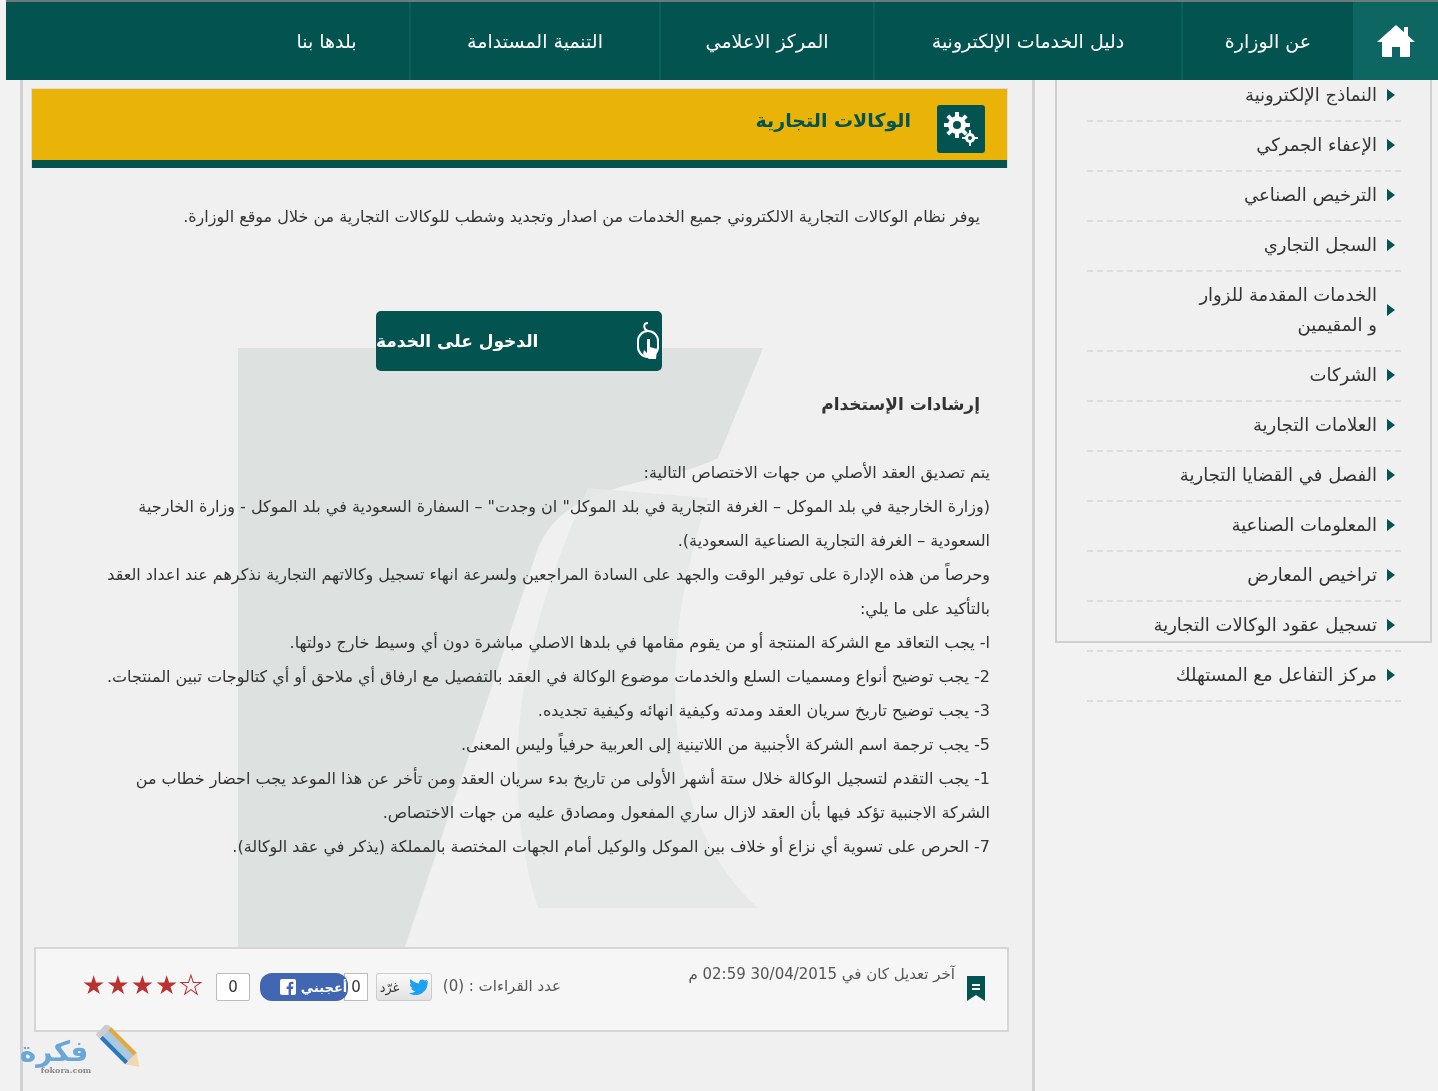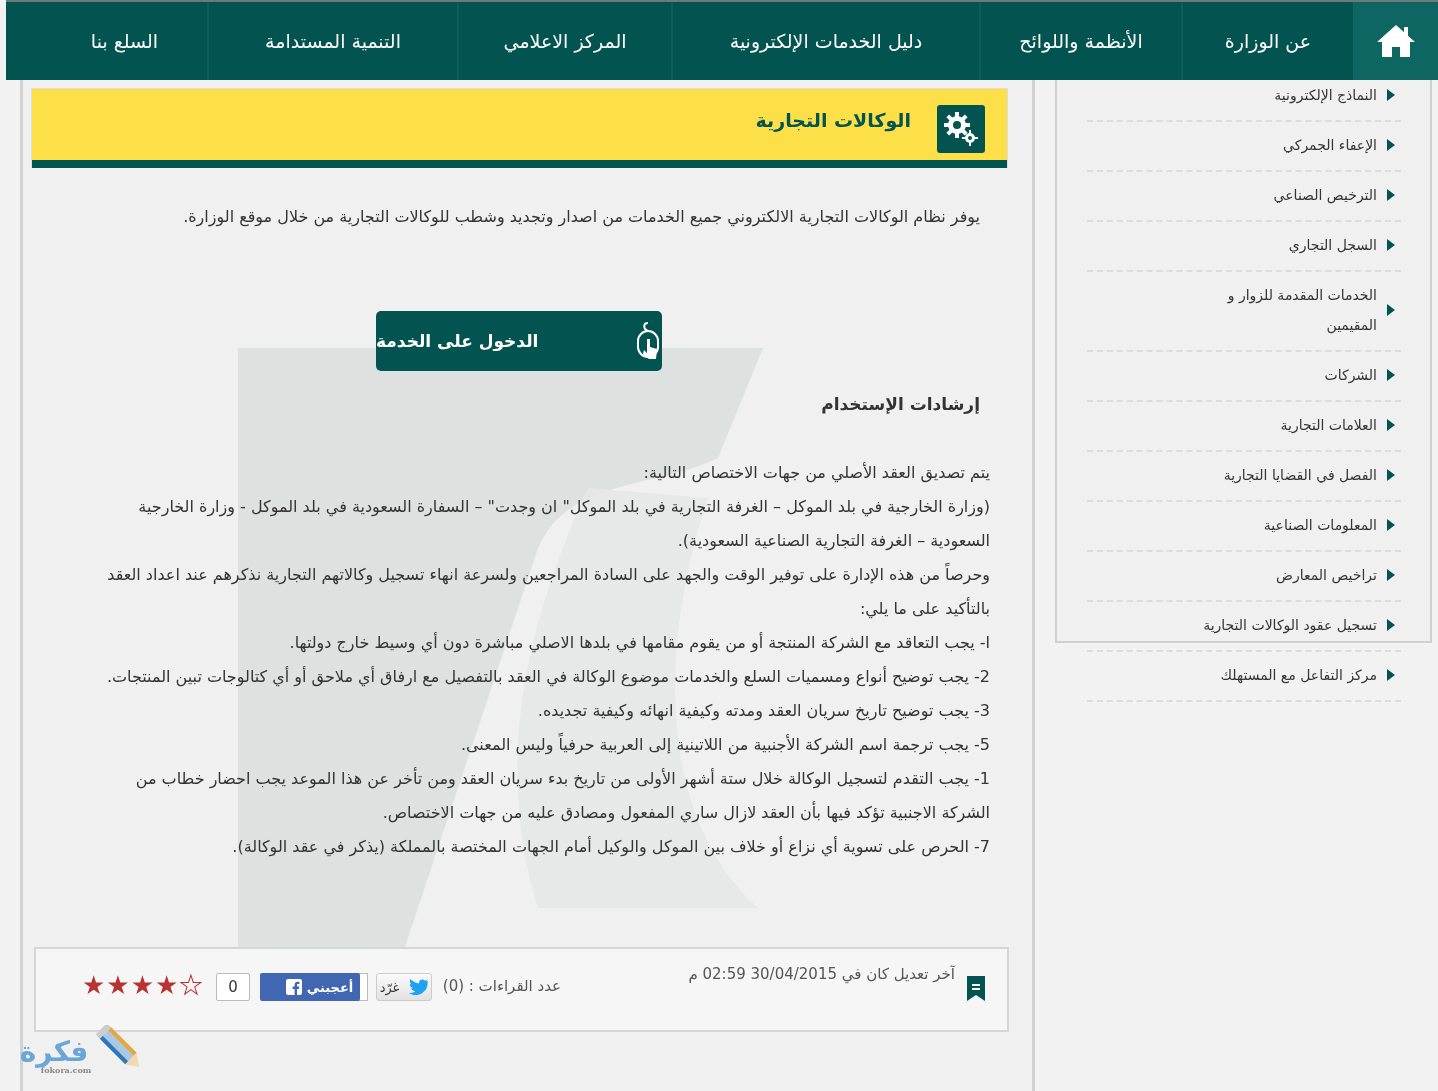--- a/index.html
+++ b/index.html
@@ -29,21 +29,21 @@
   .main {
     position: absolute; top: 80px; left: 20px; width: 1015px; height: 1011px;
     background: #f0f0f0; border-left: 3px solid #d2d2d2; border-right: 3px solid #d2d2d2;
   }
   .watermark {
     position: absolute; left: 215px; top: 268px; width: 530px; height: 680px;
     pointer-events: none;
   }
   .title-box {
     position: absolute; top: 88px; left: 31px; width: 977px; height: 80px;
-    background: #fde047; border: 1px solid #ddd; border-bottom: none;
+    background: #eab308; border: 1px solid #ddd; border-bottom: none;
   }
   .title-box .bar {
     position: absolute; left: 0; right: 0; bottom: 0; height: 8px; background: #035451;
   }
   .title-icon {
     position: absolute; right: 22px; top: 16px; width: 48px; height: 48px;
     background: #035451; border-radius: 3px; display: flex; align-items: center; justify-content: center;
   }
   .title-text {
     position: absolute; right: 96px; top: 20px; font-size: 19px; font-weight: bold; color: #035451;
@@ -82,39 +82,39 @@
   .tw-btn {
     position: absolute; left: 340px; top: 24px; width: 56px; height: 28px;
     background: linear-gradient(#fafafa,#e2e2e2); border: 1px solid #ccc; border-radius: 3px;
     display: flex; align-items: center; justify-content: center; gap: 9px; font-size: 13px; color: #333;
   }
   .count-box {
     position: absolute; top: 24px; height: 28px; background: #fff; border: 1px solid #bbb;
     display: flex; align-items: center; justify-content: center; font-size: 15px; color: #333;
   }
   .fb-btn {
-    position: absolute; left: 224px; top: 24px; width: 100px; height: 28px;
-    background: #4267b2; border-radius: 2px; display: flex; align-items: center; justify-content: center;
+    position: absolute; left: 224px; top: 24px; width: 88px; height: 28px;
+    background: #4267b2; border-radius: 12px; display: flex; align-items: center; justify-content: center;
     gap: 5px; color: #fff; font-size: 13px; font-weight: bold; padding-left: 19px;
   }
   .stars {
     position: absolute; left: 46px; top: 22px; display: flex; flex-direction: row-reverse; gap: 1px;
     font-size: 26px; line-height: 28px;
   }
   .stars span { color: #b93232; }
   .stars span.empty { color: transparent; -webkit-text-stroke: 1px #b93232; }
   
   .sidebar {
     position: absolute; top: 80px; left: 1055px; width: 377px; height: 563px;
     background: #f0f0f0; border: 2px solid #d0d0d0; border-top: none;
   }
   .side-list { list-style: none; position: absolute; left: 30px; width: 314px; top: -8px; }
   .side-list li {
     border-bottom: 2px dashed #dcdcdc; padding: 8px 0 10px 0; display: flex; align-items: center;
-    justify-content: flex-start; font-size: 14px; color: #333; min-height: 43px; cursor: pointer;
+    justify-content: flex-start; font-size: 18px; color: #333; min-height: 43px; cursor: pointer;
   }
   .side-list li .arrow {
     width: 0; height: 0; border-top: 6px solid transparent; border-bottom: 6px solid transparent;
     border-left: 8px solid #035451; margin-left: 10px; margin-right: 6px; flex: none;
   }
   .side-list li .lbl { line-height: 30px; }
   
   .logo {
     position: absolute; left: 6px; top: 1025px; width: 140px; height: 55px;
   }
@@ -267,25 +267,24 @@
 </div>
 
 <div class="topnav">
   <div class="home">
     <svg width="40" height="34" viewBox="0 0 40 34">
       <path d="M20 1 L39 18 L34 18 L34 33 L24 33 L24 23 L16 23 L16 33 L6 33 L6 18 L1 18 Z" fill="#fff"></path>
       <rect x="28" y="3" width="4" height="9" fill="#fff"></rect>
     </svg>
   </div>
   <div class="nav-item" style="width:172px;">عن الوزارة</div>
-  <div class="nav-item" style="width:202px;">الأنظمة واللوائح</div>
   <div class="nav-item" style="width:308px;">دليل الخدمات الإلكترونية</div>
   <div class="nav-item" style="width:214px;">المركز الاعلامي</div>
   <div class="nav-item" style="width:250px;">التنمية المستدامة</div>
-  <div class="nav-item" style="width:165px;border-left:none;">السلع بنا</div>
+  <div class="nav-item" style="width:165px;border-left:none;">بلدها بنا</div>
 </div>
 
 <div class="logo">
   <svg width="140" height="55" viewBox="0 0 140 55">
     <text x="48" y="36" text-anchor="middle" font-family="DejaVu Sans, sans-serif" font-size="28" font-weight="bold" fill="#6ba7d6">فكرة</text>
     <text x="60" y="48" text-anchor="middle" font-family="DejaVu Serif, serif" font-size="8" font-weight="bold" fill="#888">fokora.com</text>
     <g transform="rotate(-45 115 25)">
       <rect x="108" y="2" width="16" height="36" fill="#a9c8e2"></rect>
       <rect x="108" y="2" width="4" height="36" fill="#2d77bd"></rect>
       <rect x="120" y="2" width="4" height="36" fill="#e6a83a"></rect>

